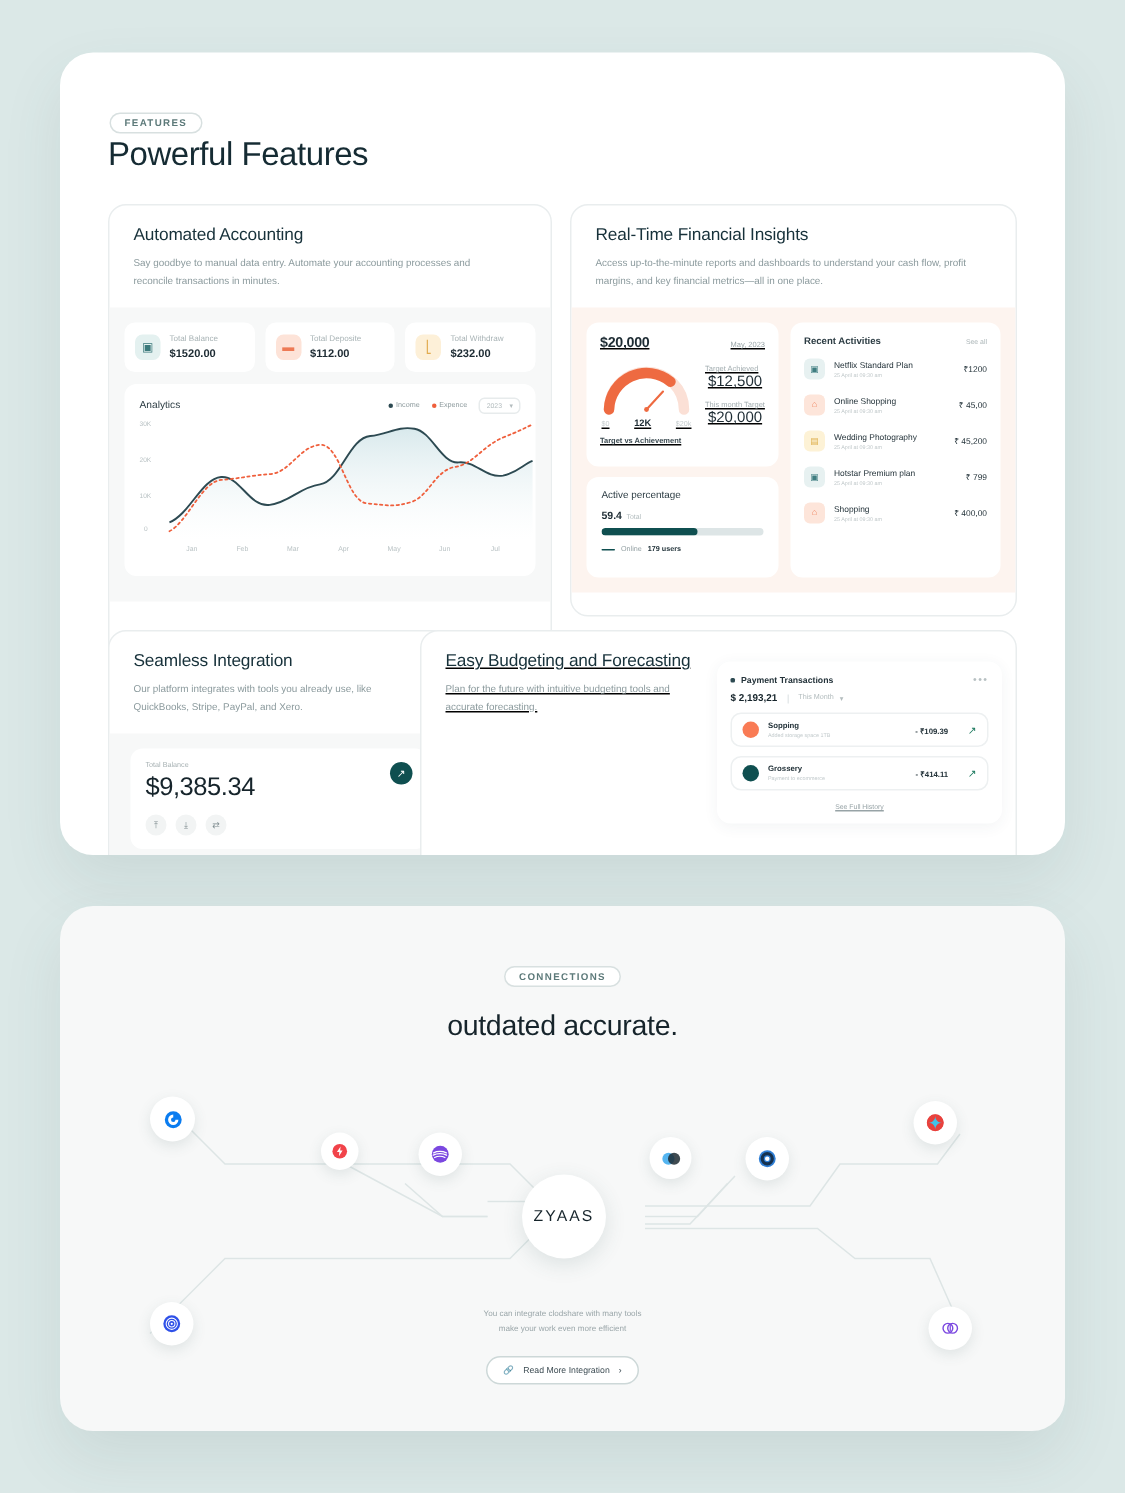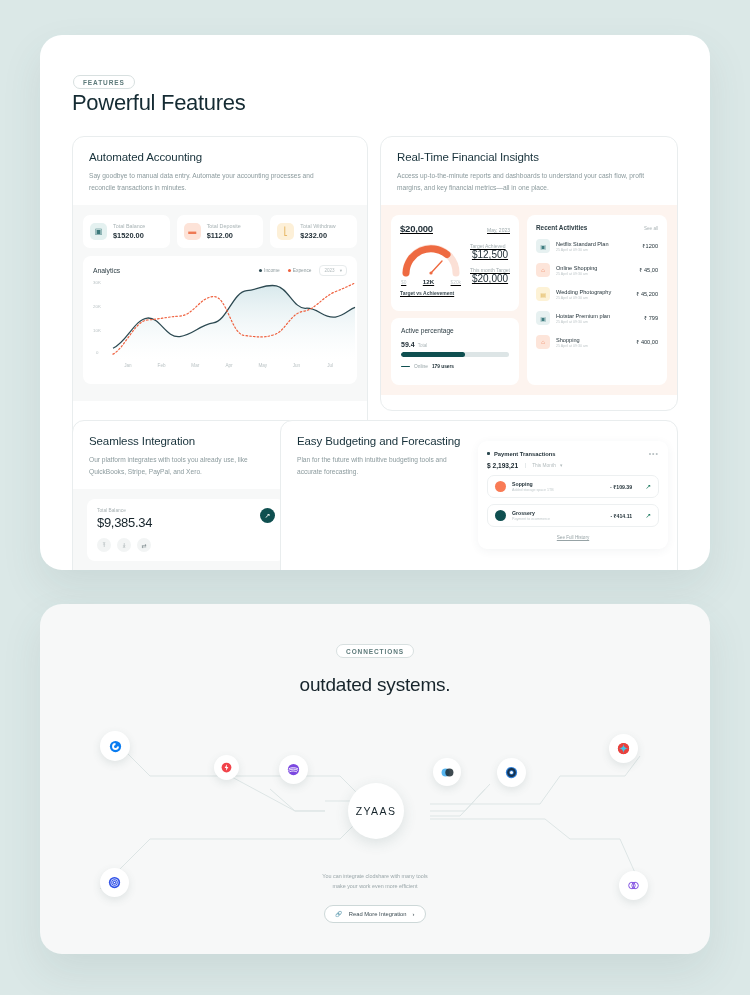--- a/index.html
+++ b/index.html
@@ -116,21 +116,21 @@
   .ra-row { display: flex; align-items: center; gap: 6px; padding: 5px 0; }
   .ra-ic { width: 14px; height: 14px; border-radius: 4px; flex: 0 0 auto;
            display:flex; align-items:center; justify-content:center; font-size: 6px; }
   .ra-name { font-size: 5.6px; color: #24333a; }
   .ra-sub { font-size: 3.6px; color: #c0c8ca; margin-top: 1px; }
   .ra-amt { font-size: 5.6px; color: #24333a; margin-left: auto; white-space: nowrap; }
 
   
   .bal-card { background: #fff; border-radius: 8px; padding: 9px 10px; position: relative; }
   .bal-lbl { font-size: 4.8px; color: #a8b2b4; }
-  .bal-val { font-size: 13px; color: #16242b; letter-spacing: -.3px; margin-top: 2px; }
+  .bal-val { font-size: 17px; color: #16242b; letter-spacing: -.3px; margin-top: 2px; }
   .bal-btn { position: absolute; right: 10px; top: 9px; width: 15px; height: 15px;
              border-radius: 50%; background: #0f4f50; color:#fff; font-size: 7px;
              display: flex; align-items: center; justify-content: center; }
   .act-btns { display: flex; gap: 6px; margin-top: 8px; }
   .act-btn { width: 14px; height: 14px; border-radius: 50%; background: #f2f4f4;
              display: flex; align-items: center; justify-content: center;
              font-size: 6px; color: #7f8c8f; }
 
   
   .pt-card { background: #fff; border-radius: 9px; padding: 9px 9px; box-shadow: 0 2px 10px rgba(50,70,80,.06); }
@@ -383,21 +383,21 @@
         <div class="act-btns">
           <div class="act-btn">⤒</div>
           <div class="act-btn">⤓</div>
           <div class="act-btn">⇄</div>
         </div>
       </div>
     </div>
   </div>
 
   <div class="fcard" style="left:240px;top:385px;width:398px;height:170px;">
-    <div class="head" style="width:215px;">
+    <div class="head" style="width:215px;text-decoration:underline;">
       <h2>Easy Budgeting and Forecasting</h2>
       <p>Plan for the future with intuitive budgeting tools and accurate forecasting.</p>
     </div>
 
     <div class="pt-card" style="position:absolute;right:9px;top:20px;width:190px;">
       <div style="display:flex;align-items:center;">
         <span class="pt-title">
           <i style="width:3px;height:3px;background:#2d4a52;display:inline-block;border-radius:1px;"></i>
           <span>Payment Transactions</span>
         </span>
@@ -436,21 +436,21 @@
     </div>
   </div>
 </div>
 
 <div class="panel" id="connections-panel">
 
   <div style="text-align:center;padding-top:36px;">
     <span class="eyebrow">CONNECTIONS</span>
   </div>
   <div class="conn-h" style="margin-top:14px;">
-    <div>outdated systems.</div>
+    <div>outdated accurate.</div>
   </div>
 
   <svg style="position:absolute;left:0;top:0;width:670px;height:350px;">
     <g fill="none" stroke="#dde5e5" stroke-width="1">
       <path d="M85,147 L110,172 L300,172 L325,197 L285,197"></path>
       <path d="M285,207 L255,207 L190,172"></path>
       <path d="M285,207 L255,207 L230,185"></path>
       <path d="M60,285 L110,235 L300,235 L320,215"></path>
       <path d="M390,207 L425,207 L445,185"></path>
       <path d="M390,212 L420,212 L450,180"></path>

